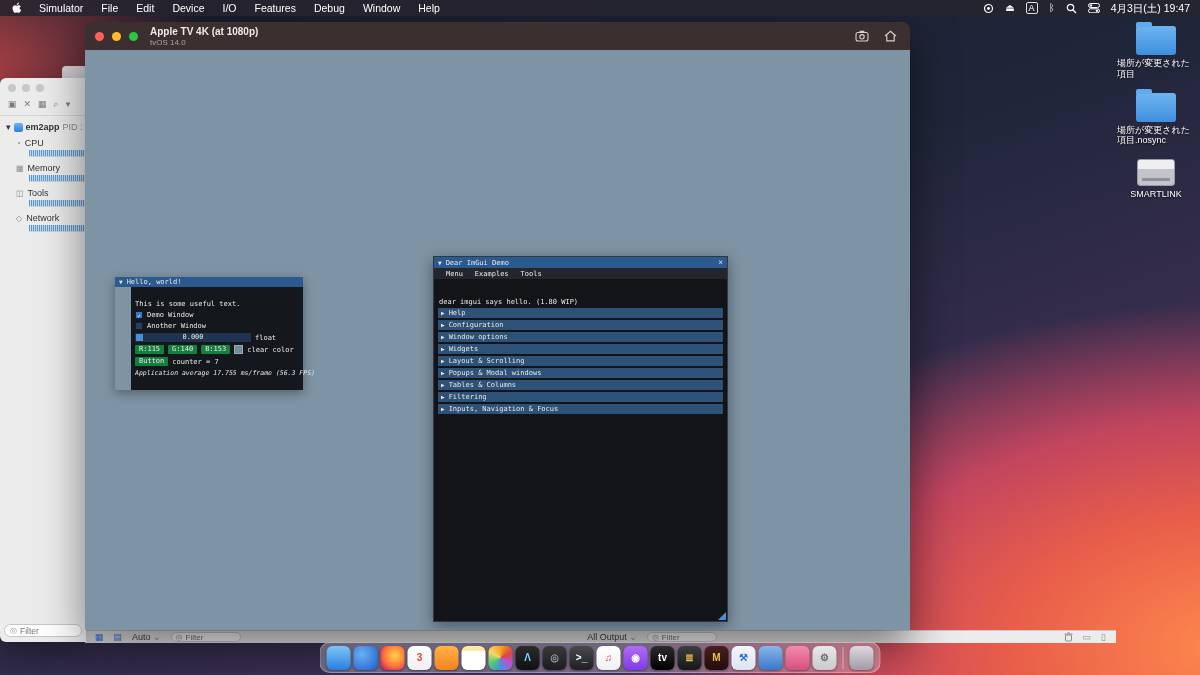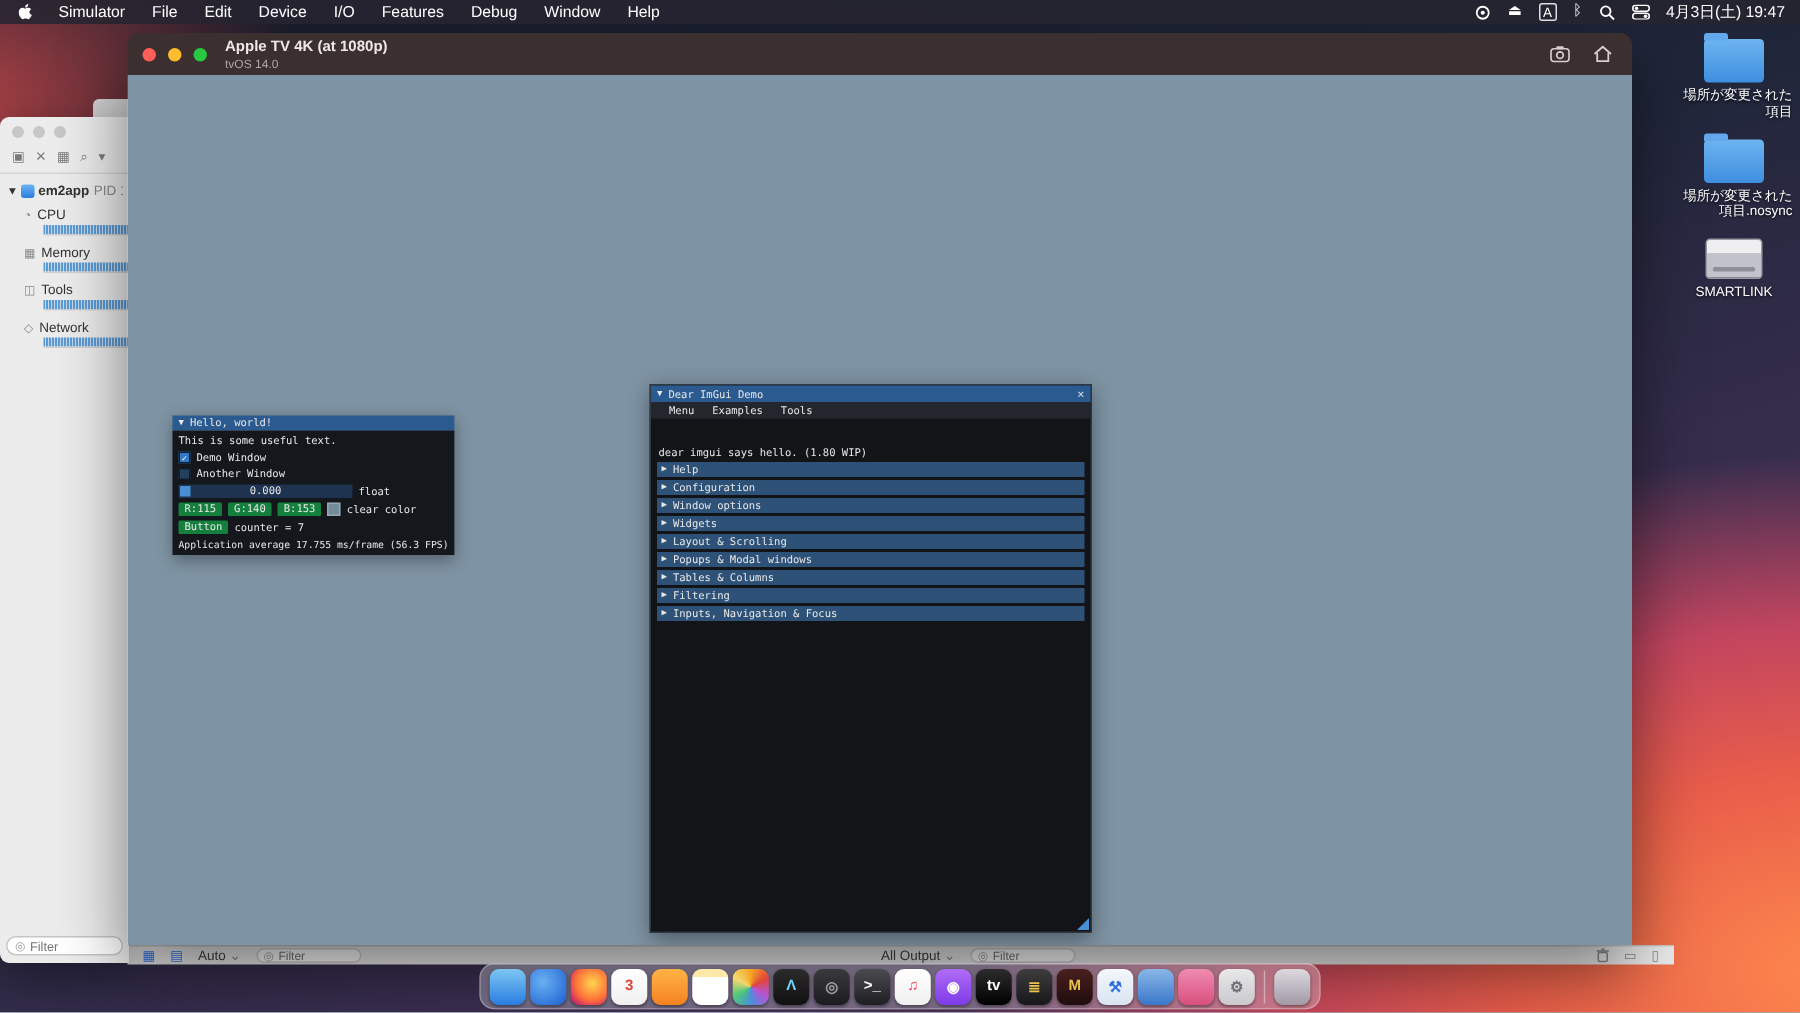--- a/index.html
+++ b/index.html
@@ -65,52 +65,52 @@
   .db-icon-blue { color:#3478f6; font-size:9px; }
   .db-chev { color:#888; }
   .db-filter { height:10px; min-width:70px; background:#fff; border:1px solid #cfcfcf;
     border-radius:5px; display:flex; align-items:center; padding:0 4px; gap:3px; }
   .db-filter input { border:none; outline:none; width:48px; font-size:8px; color:#666;
     background:transparent; font-family:"Liberation Sans",sans-serif; }
   .db-spacer { flex:1; }
   .db-gray-icon { color:#8a8a8a; font-size:9px; }
 
   
-  .simulator { position:absolute; left:85px; top:22px; width:1003px; height:608px; z-index:10;
+  .simulator { position:absolute; left:85px; top:22px; width:825px; height:608px; z-index:10;
     border-radius:8px 8px 0 0; overflow:hidden; box-shadow:0 18px 45px rgba(0,0,0,0.5); }
   .sim-titlebar { height:28px; background:#3b2f30; display:flex; align-items:center;
     padding:0 10px; position:relative; }
   .sim-lights { display:flex; gap:8px; margin-right:12px; }
   .light { width:9px; height:9px; border-radius:50%; }
   .light.red { background:#ff5f57; } .light.yellow { background:#febc2e; } .light.green { background:#28c840; }
   .sim-titles { display:flex; flex-direction:column; justify-content:center; }
   .sim-title { font-size:10px; font-weight:bold; color:#efe8e8; line-height:12px; }
   .sim-subtitle { font-size:8px; color:#b3a4a5; line-height:9px; }
   .sim-tb-actions { position:absolute; right:12px; top:0; height:28px; display:flex; align-items:center; gap:12px; }
   .sim-tb-btn { width:16px; height:14px; display:flex; align-items:center; justify-content:center; }
   .sim-screen { position:relative; height:580px; background:#7e93a3; }
 
   
   .ig { position:absolute; font-family:"DejaVu Sans Mono", monospace; font-size:7px;
     color:#e8e8e8; }
   .ig-titlebar { background:#2a5a8f; display:flex; align-items:center; gap:4px;
     padding:1px 4px; height:10px; }
   .ig-arrow { font-size:6px; line-height:1; }
   .ig-close { margin-left:auto; color:#cfd6df; font-size:8px; line-height:1; }
-  .ig-body { background:rgba(16,18,22,0.96); padding:3px 4px; }
+  .ig-body { background:rgba(16,18,22,0.96); padding:13px 4px;margin-left:16px; }
   .ig-row { display:flex; align-items:center; gap:4px; margin-bottom:3px; white-space:nowrap; }
   .ig-check { width:8px; height:8px; background:#24405e; border:1px solid #101c2b;
     display:flex; align-items:center; justify-content:center; font-size:6px; color:#fff; flex:0 0 auto; }
   .ig-check.checked { background:#3178c6; }
   .ig-slider { position:relative; width:116px; height:9px; background:#1d3350; flex:0 0 auto; }
   .ig-grab { position:absolute; left:1px; top:1px; bottom:1px; width:7px; background:#4a8fd4; }
   .ig-slider-val { position:absolute; inset:0; text-align:center; line-height:9px; }
   .ig-btn { background:#15803d; padding:1px 4px; line-height:7px; border-radius:1px; flex:0 0 auto; }
   .ig-swatch { width:9px; height:9px; background:#738c99; border:1px solid rgba(255,255,255,0.25); flex:0 0 auto; }
-  .ig-small { font-size:6.5px; }
+  .ig-small { font-size:6.5px;font-style:italic; }
 
   
   .hello-win { left:30px; top:227px; width:188px; box-shadow:0 3px 10px rgba(0,0,0,0.35); }
 
   
   .demo-win { left:348px; top:206px; width:295px; height:366px;
     background:rgba(14,16,20,0.97); border:1px solid rgba(90,100,115,0.45);
     box-shadow:0 4px 14px rgba(0,0,0,0.4); display:flex; flex-direction:column; }
   .demo-win .ig-titlebar { height:11px; }
   .ig-menubar { background:#23272d; display:flex; gap:12px; padding:2px 12px; height:11px; align-items:center; }
@@ -128,21 +128,21 @@
   .d-item { display:flex; flex-direction:column; align-items:center; gap:3px; width:80px; }
   .folder { width:40px; height:29px; border-radius:3px; position:relative;
     background:linear-gradient(180deg,#6db4f0,#3f8fe0); }
   .folder:before { content:""; position:absolute; top:-4px; left:0; width:16px; height:5px;
     background:#61a9ec; border-radius:2px 2px 0 0; }
   .drive { width:38px; height:27px; border-radius:3px; position:relative;
     background:linear-gradient(180deg,#efeff2 0 35%, #c3c3cb 35% 100%);
     border:1px solid #9a9aa2; }
   .drive:after { content:""; position:absolute; left:4px; bottom:4px; right:4px; height:3px;
     background:#8f8f98; border-radius:1px; }
-  .d-label { font-size:9px; color:#fff; text-align:right; line-height:1.2;
+  .d-label { font-size:9px; color:#fff; text-align:left; line-height:1.2;
     text-shadow:0 1px 2px rgba(0,0,0,0.85); overflow-wrap:anywhere; max-width:78px; }
 
   
   .dock { position:absolute; left:50%; bottom:2px; transform:translateX(-50%); z-index:70;
     height:31px; display:flex; align-items:center; gap:3px; padding:3px 6px;
     background:rgba(240,240,248,0.30); border:1px solid rgba(255,255,255,0.28);
     border-radius:10px; backdrop-filter:blur(8px); }
   .dock-icon { width:24px; height:24px; border-radius:6px; flex:0 0 auto;
     display:flex; align-items:center; justify-content:center;
     font-size:10px; font-weight:bold; box-shadow:0 1px 2px rgba(0,0,0,0.35); color:#fff; }

